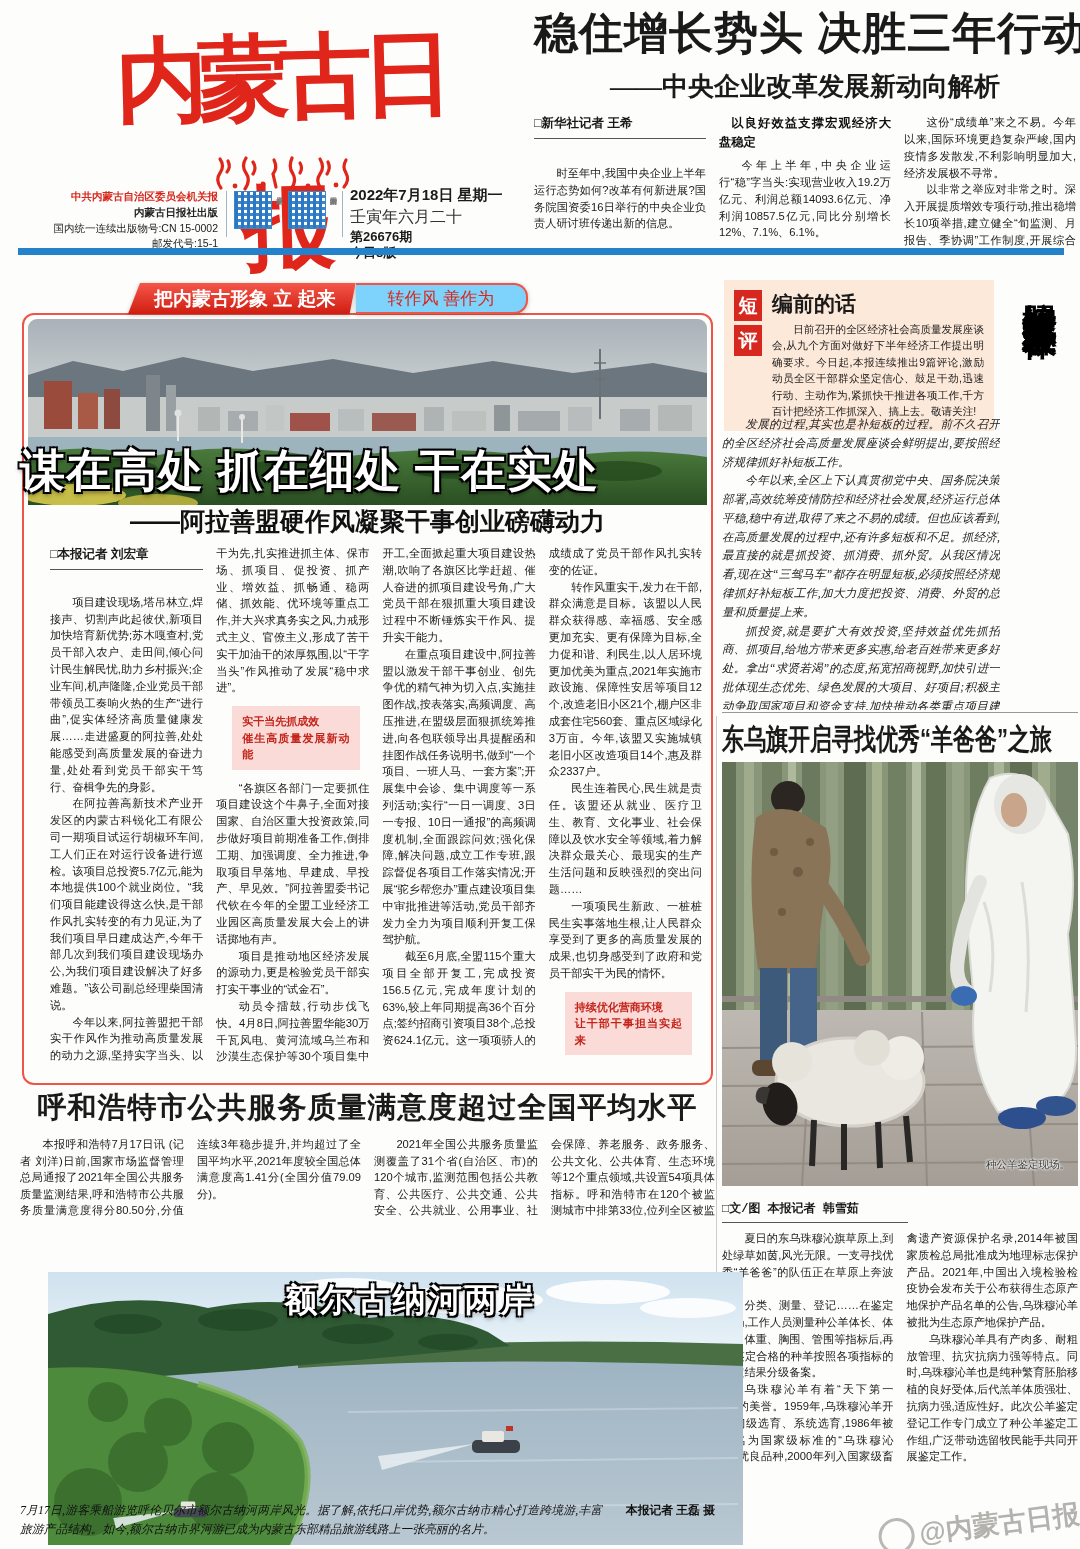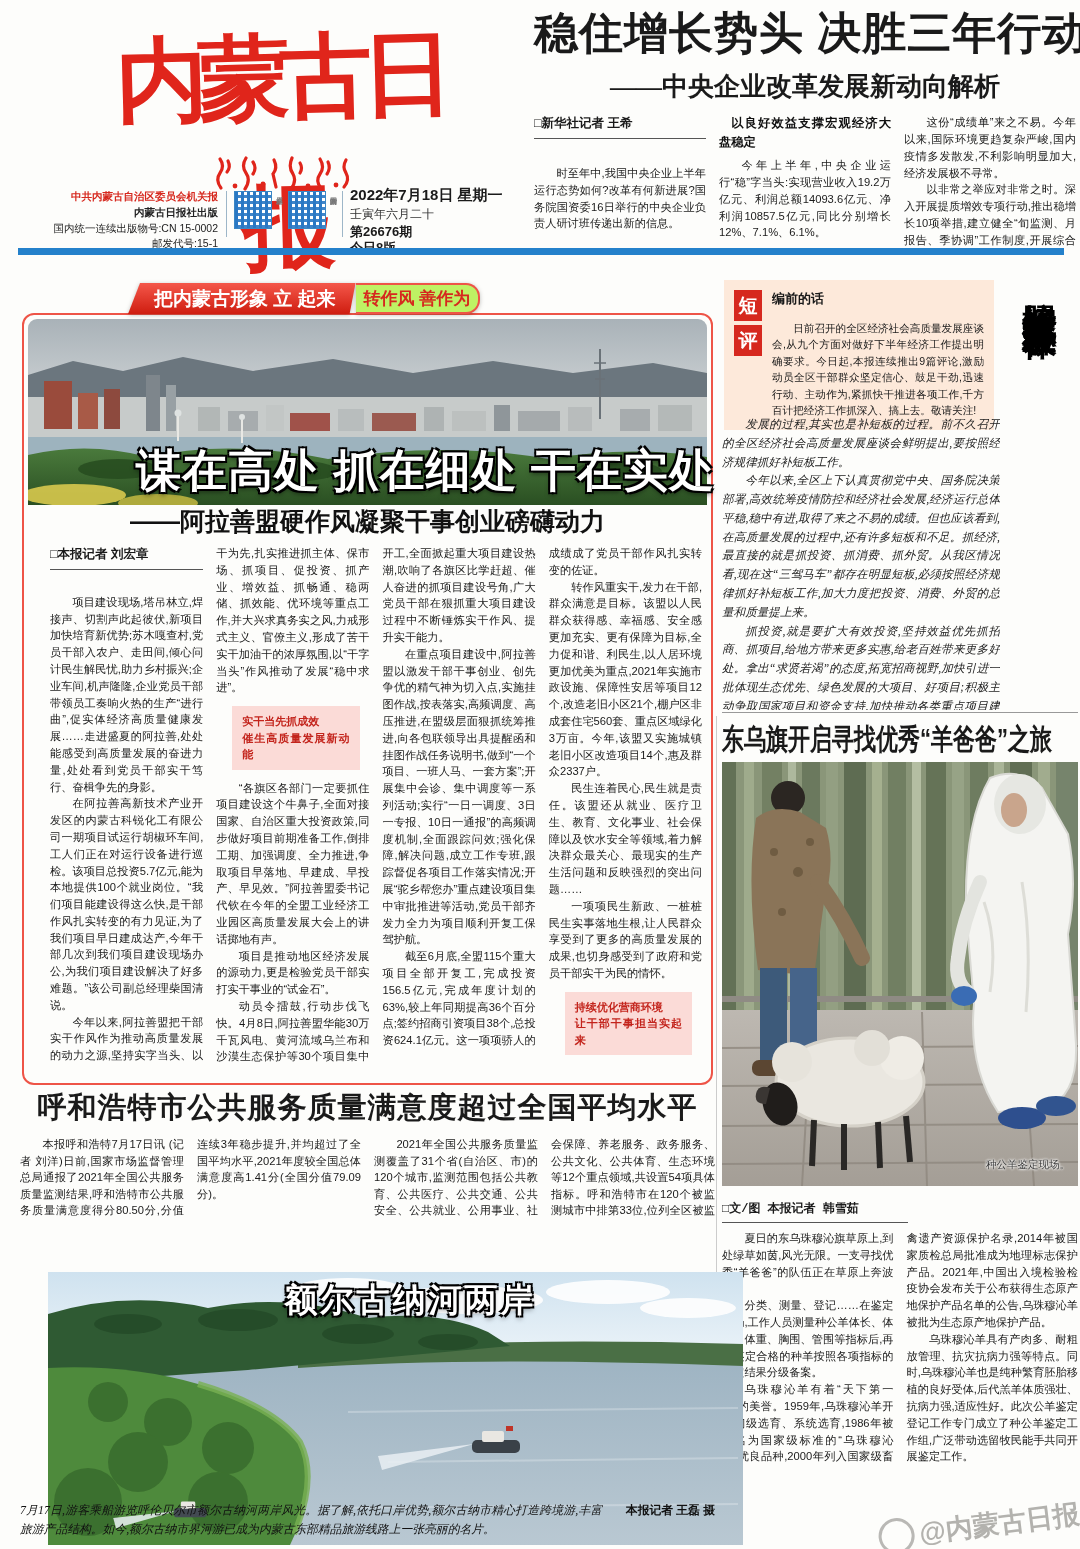--- a/index.html
+++ b/index.html
@@ -15,21 +15,21 @@
   .pub-info .l1{color:#d6281e;font-weight:700;}
   .pub-info .l2{font-weight:700;}
   .vrule{border-left:1px solid #9db6c8;height:46px;top:191px;}
   .qr{width:38px;height:38px;top:191px;border:1px solid #3b86c4;box-sizing:border-box;
       background:
         repeating-linear-gradient(0deg,rgba(42,120,196,.9) 0 3px,transparent 3px 6px),
         repeating-linear-gradient(90deg,#2a78c4 0 3px,#fff 3px 6px);}
   .qr-label{top:192px;width:10px;font-size:7px;color:#777;writing-mode:vertical-rl;text-orientation:upright;line-height:10px;}
   .date-block{left:350px;top:186px;line-height:1.25;}
   .date-block .d1{font-size:15px;font-weight:700;}
-  .date-block .d2{font-size:12px;color:#333;margin:2px 0;}
+  .date-block .d2{font-size:16px;color:#333;margin:2px 0;}
   .date-block .d3{font-size:13px;font-weight:800;}
   .date-block .d4{font-size:13px;font-weight:800;}
   .blue-rule{left:18px;top:248px;width:1046px;height:7px;background:#2481cb;}
 
   
   .top-article{left:534px;top:8px;width:542px;height:236px;}
   .ta-h1{font-size:44px;font-weight:900;text-align:center;letter-spacing:1px;line-height:1.12;white-space:nowrap;}
   .ta-h2{font-family:"Liberation Serif",serif;font-size:26px;font-weight:900;text-align:center;margin-top:12px;}
   .ta-body{margin-top:10px;height:150px;column-count:3;column-gap:13px;
            font-size:11.2px;line-height:1.5;text-align:justify;overflow:hidden;}
@@ -46,41 +46,41 @@
 
   
   .feature{left:20px;top:283px;width:695px;height:802px;}
   .feature-frame{position:absolute;left:2px;top:30px;width:687px;height:768px;
                  border:2px solid #ee5447;border-radius:12px;}
   .banner{position:absolute;left:108px;top:0;height:31px;display:flex;z-index:4;
           filter:drop-shadow(0 1px 2px rgba(0,0,0,.25));}
   .banner-red{background:linear-gradient(180deg,#f4574a,#cf1d10);color:#fff;font-size:19px;font-weight:900;
               line-height:31px;padding:0 20px 0 26px;white-space:nowrap;
               clip-path:polygon(12px 0,100% 0,calc(100% - 6px) 100%,0 100%);}
-  .banner-white{background:#bef264;border:2px solid #ee5447;border-left:none;color:#d6281e;
-                font-size:17px;font-weight:700;line-height:27px;padding:0 8px;white-space:nowrap;
+  .banner-white{background:#7dd3fc;border:2px solid #ee5447;border-left:none;color:#d6281e;
+                font-size:17px;font-weight:400;line-height:27px;padding:0 32px;white-space:nowrap;
                 border-radius:0 14px 14px 0;}
   .photo1{position:absolute;left:8px;top:36px;width:679px;height:186px;border-radius:9px 9px 0 0;overflow:hidden;}
-  .feature-headline{position:absolute;left:0;top:158px;width:695px;text-align:right;z-index:3;
+  .feature-headline{position:absolute;left:0;top:158px;width:695px;text-align:left;z-index:3;
       font-size:45px;font-weight:900;color:#fff;white-space:nowrap;letter-spacing:1px;
       text-shadow:-2px -2px 0 #000,2px -2px 0 #000,-2px 2px 0 #000,2px 2px 0 #000,0 3px 5px rgba(0,0,0,.55);}
   .feature-subheadline{position:absolute;left:0;top:222px;width:695px;text-align:center;
       font-size:25px;font-weight:900;color:#111;white-space:nowrap;}
   .feature-body{position:absolute;left:30px;top:262px;width:652px;height:528px;
       column-count:4;column-gap:13px;font-size:11.2px;line-height:1.5;text-align:justify;overflow:hidden;}
 
   
   .editorial{left:722px;top:266px;width:356px;height:446px;}
   .duanping{position:absolute;left:2px;top:14px;width:270px;background:#fde9da;
             padding:10px 10px 12px 10px;box-sizing:border-box;display:flex;}
   .dp-label{flex:0 0 28px;}
   .dp-label .ch{width:28px;height:31px;background:#d6281e;color:#fff;font-size:19px;font-weight:900;
                 text-align:center;line-height:31px;margin-bottom:4px;}
   .dp-content{margin-left:10px;}
-  .dp-title{font-size:13px;font-weight:900;margin-bottom:12px;}
+  .dp-title{font-size:21px;font-weight:900;margin-bottom:3px;}
   .dp-text{font-size:10.6px;line-height:1.55;text-align:justify;text-indent:2em;}
   .essay{position:absolute;left:0;top:150px;width:278px;height:294px;
          font-family:"Liberation Serif",serif;font-style:italic;font-size:11.6px;line-height:1.62;
          text-align:justify;overflow:hidden;color:#222;}
   .vertical-headline{position:absolute;right:0;top:10px;width:78px;height:434px;
       writing-mode:vertical-rl;text-orientation:upright;font-family:"Liberation Serif",serif;
       font-weight:900;font-size:34px;line-height:78px;letter-spacing:2px;color:#000;}
   .rule-under-editorial{left:722px;top:712px;width:356px;border-top:1px solid #999;height:0;}
   .vdiv{left:716px;top:716px;height:826px;border-left:1px solid #ccc;width:0;}
 

